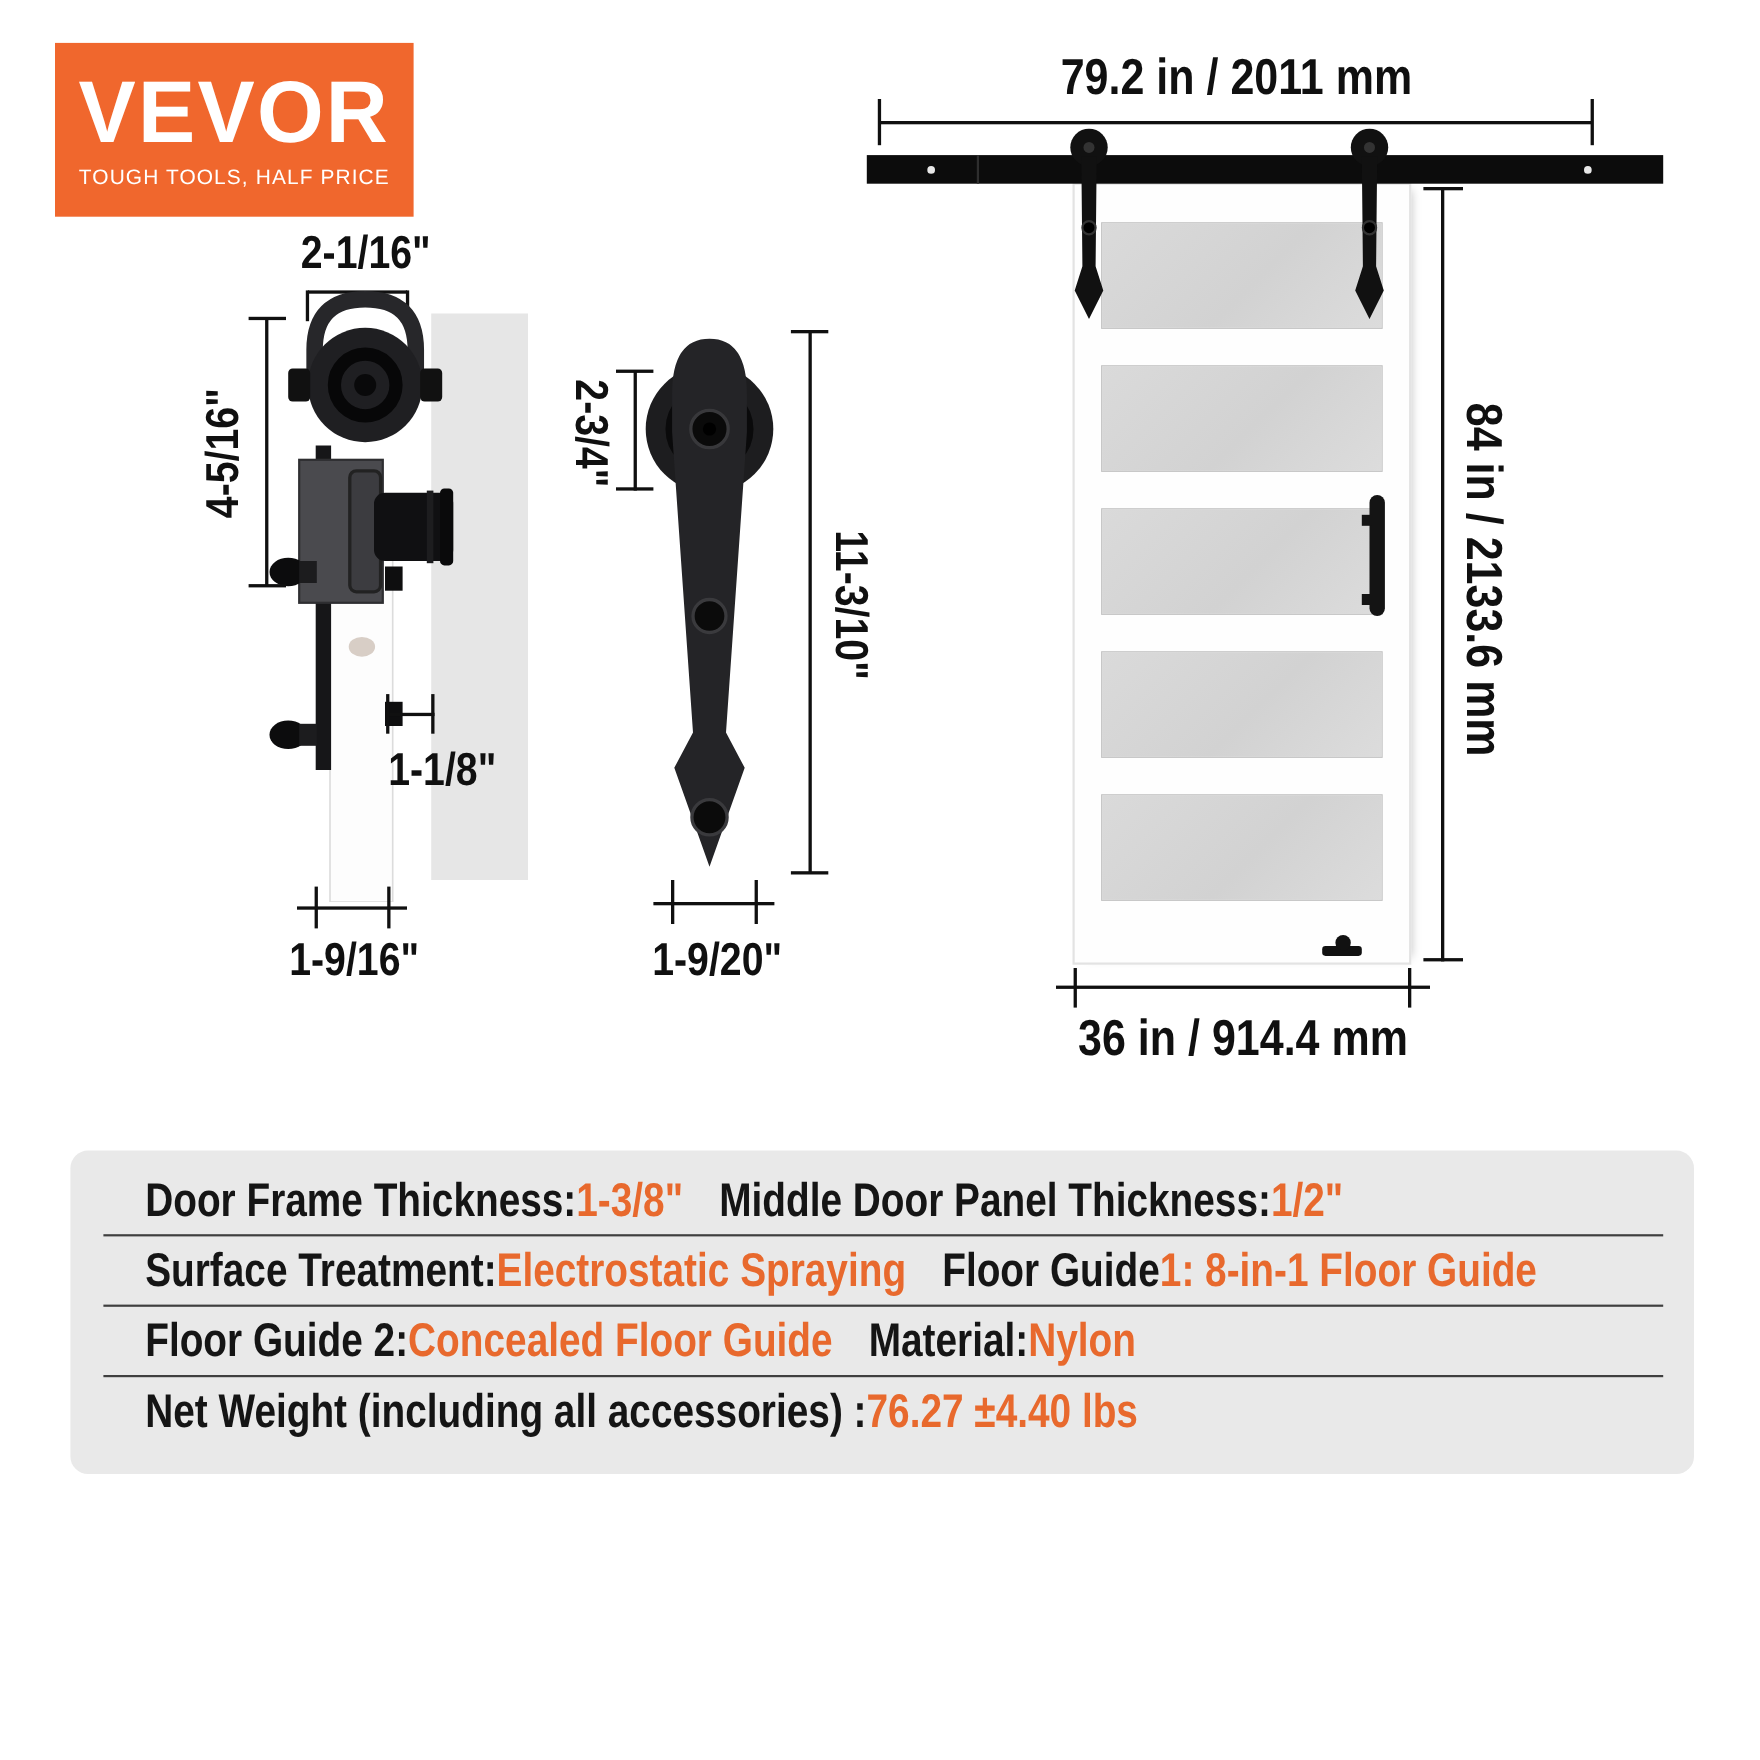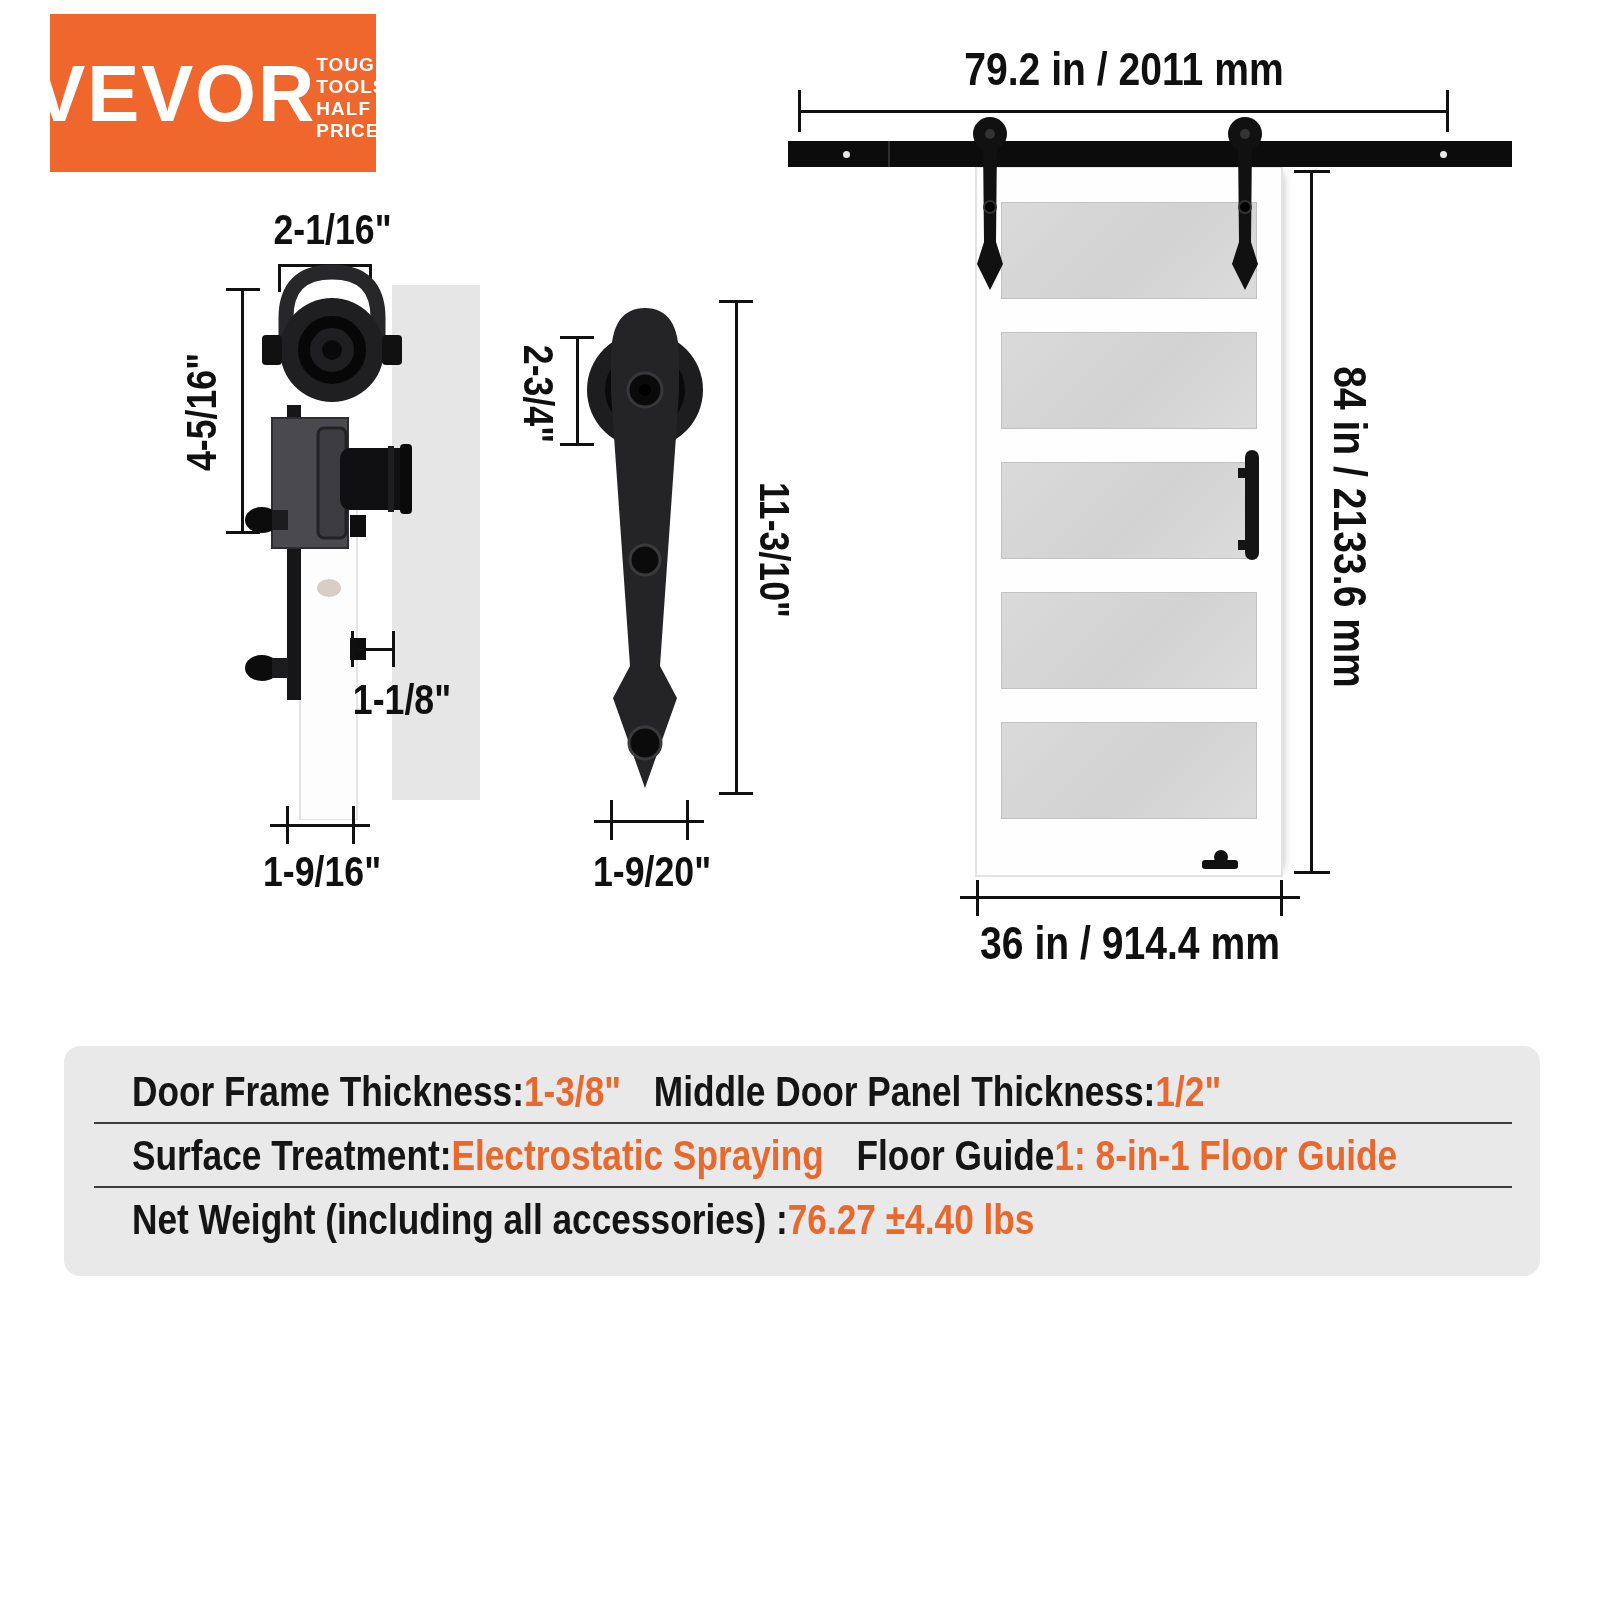--- a/index.html
+++ b/index.html
@@ -1,24 +1,24 @@
 <!DOCTYPE html>
 <html><head>
 <meta charset="utf-8">
 <style>
   html,body{margin:0;padding:0;background:#ffffff;}
   .canvas{position:relative;width:1600px;height:1600px;background:#ffffff;overflow:hidden;
           font-family:"Liberation Sans",sans-serif;}
 
   
-  .logo{position:absolute;left:50px;top:14px;width:326px;height:158px;background:#f0672d;
-        display:flex;flex-direction:row;align-items:center;justify-content:center;}
+  .logo{position:absolute;left:50px;top:39px;width:326px;height:158px;background:#f0672d;
+        display:flex;flex-direction:column;align-items:center;justify-content:center;}
   .logo .wordmark{color:#fff;font-size:78px;font-weight:900;letter-spacing:2px;line-height:1;
         transform:scaleY(1.02);}
-  .logo .tagline{color:#fff;font-size:19px;font-weight:bold;letter-spacing:1px;margin-top:10px;}
+  .logo .tagline{color:#fff;font-size:19px;font-weight:normal;letter-spacing:1px;margin-top:10px;}
 
   
   .dim-h{position:absolute;height:3px;background:#101010;}
   .dim-v{position:absolute;width:3px;background:#101010;}
   .dim-label{position:absolute;font-weight:bold;color:#101010;white-space:nowrap;
              text-align:center;transform:scaleX(.85);transform-origin:center;}
   .fs42{font-size:42px;} .fs46{font-size:46px;}
   .rot90{transform:rotate(90deg) scaleX(.85);}
   .rotm90{transform:rotate(-90deg) scaleX(.85);}
 
@@ -198,19 +198,27 @@
       <div class="spec-row">
         <div class="line">
           <span class="seg-k">Surface Treatment: </span>
           <span class="seg-o">Electrostatic Spraying</span>
           <span class="seg-k gap">Floor Guide </span>
           <span class="seg-o">1: 8-in-1 Floor Guide</span>
         </div>
       </div>
       <div class="spec-row">
         <div class="line">
+          <span class="seg-k">Floor Guide 2: </span>
+          <span class="seg-o">Concealed Floor Guide</span>
+          <span class="seg-k gap">Material: </span>
+          <span class="seg-o">Nylon</span>
+        </div>
+      </div>
+      <div class="spec-row">
+        <div class="line">
           <span class="seg-k">Net Weight (including all accessories) : </span>
           <span class="seg-o">76.27 ±4.40 lbs</span>
         </div>
       </div>
     </div>
 
 </div>
 
 </body></html>

